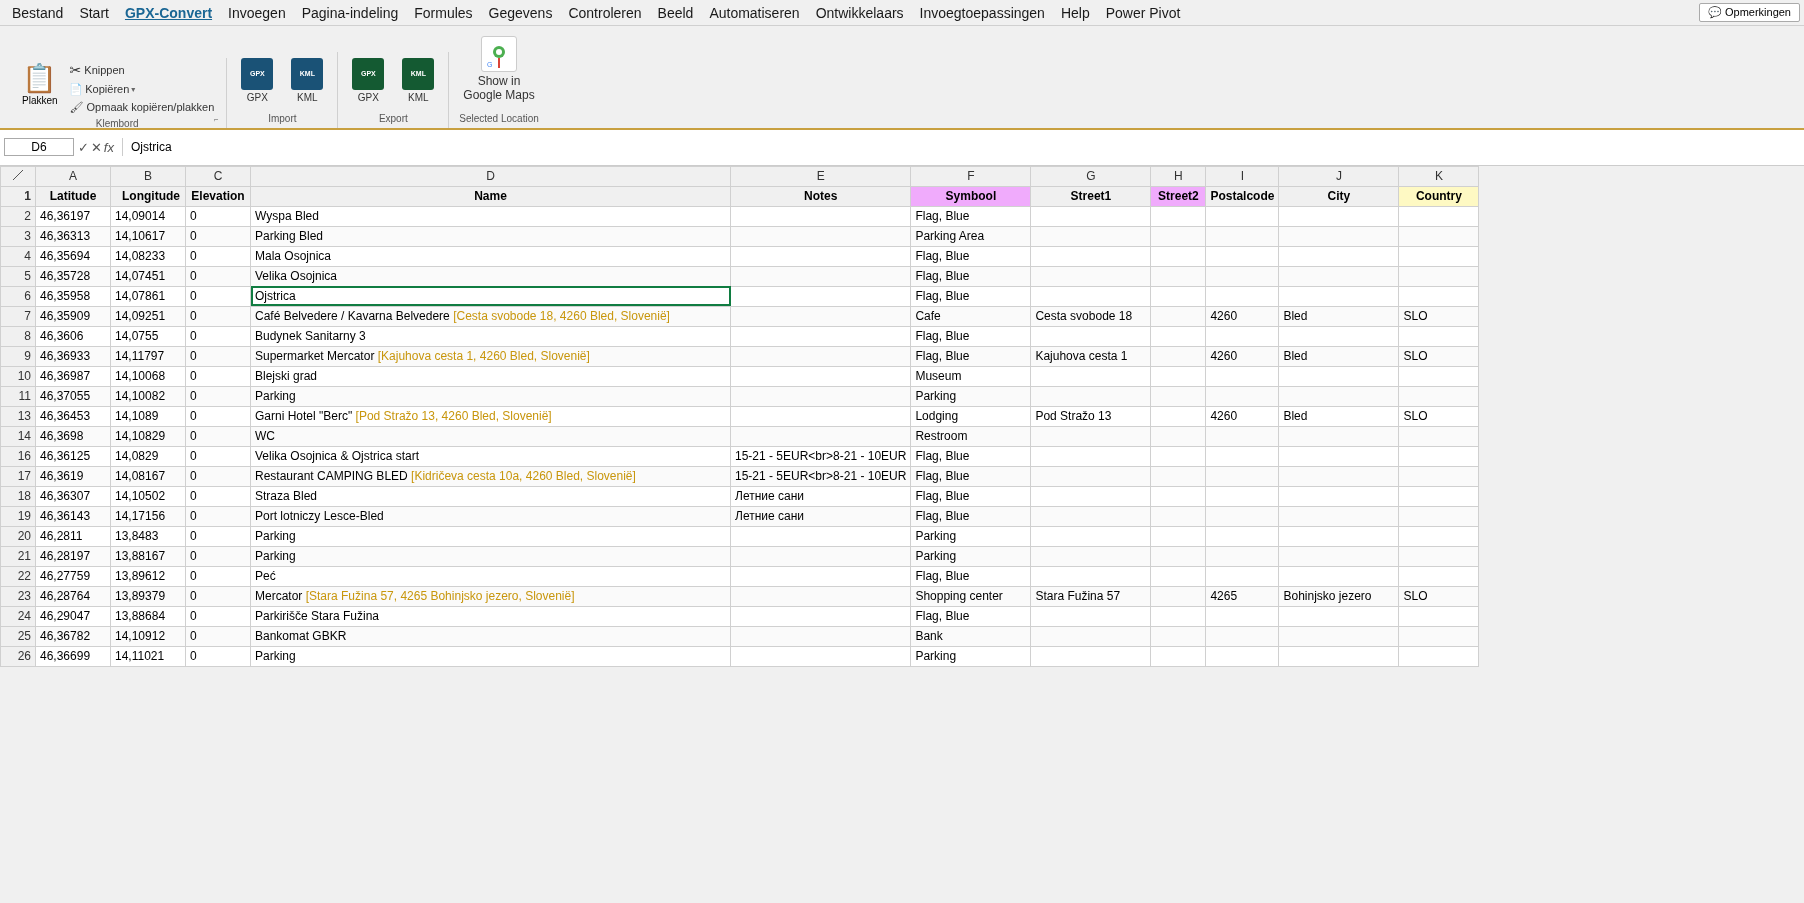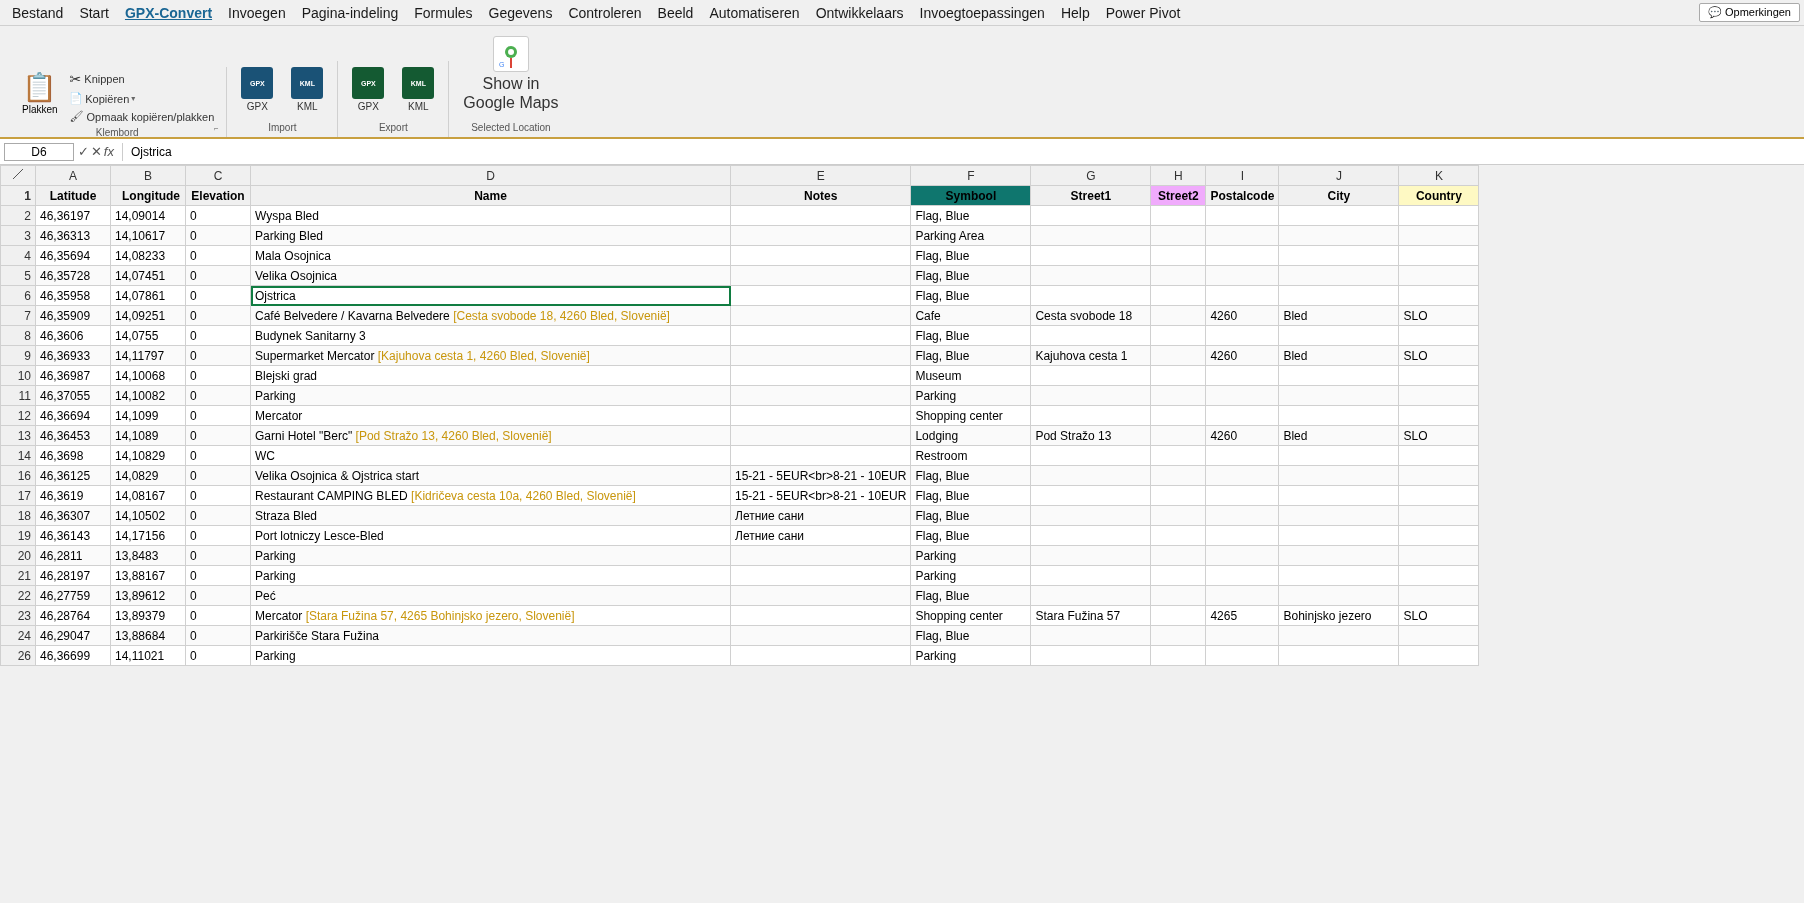--- a/index.html
+++ b/index.html
@@ -90,21 +90,21 @@
     .scissors-icon { font-size: 14px; }
     .copy-row { display: flex; align-items: center; gap: 2px; }
     .dropdown-arrow { font-size: 8px; color: #666; }
 
     
     .formula-bar {
       background: white;
       border-bottom: 1px solid #ccc;
       display: flex;
       align-items: center;
-      height: 26px;
+      height: 36px;
       padding: 0 4px;
       gap: 4px;
     }
     .cell-ref-box {
       border: 1px solid #aaa;
       padding: 1px 6px;
       font-size: 12px;
       width: 70px;
       text-align: center;
       background: white;
@@ -282,21 +282,21 @@
     <div class="ribbon-buttons" style="margin-bottom:4px;">
       <div class="ribbon-btn-large">
         <div class="ribbon-icon-maps">
           <svg width="28" height="28" viewBox="0 0 28 28">
             <circle cx="14" cy="12" r="6" fill="#4CAF50"></circle>
             <circle cx="14" cy="12" r="3" fill="white"></circle>
             <path d="M14 18 L14 28" stroke="#DB4437" stroke-width="2"></path>
             <text x="2" y="27" font-size="7" fill="#4285F4">G</text>
           </svg>
         </div>
-        <span style="font-size:16px; margin-top:2px; text-align:center; line-height:1.2; white-space:pre-line;">Show in
+        <span style="font-size:12px; margin-top:2px; text-align:center; line-height:1.2; white-space:pre-line;">Show in
 Google Maps</span>
       </div>
     </div>
     <div class="ribbon-label">Selected Location</div>
   </div>
 </div>
 
 <div class="formula-bar">
   <div class="cell-ref-box">D6</div>
   <div class="fx-icons">
@@ -343,21 +343,21 @@
         <th class="col-header">J</th>
         <th class="col-header">K</th>
       </tr>
       <tr class="header-row">
         <th class="row-header">1</th>
         <th style="background:#f0f0f0; font-weight:bold;">Latitude</th>
         <th style="background:#f0f0f0; font-weight:bold;padding-left:10px;">Longitude</th>
         <th style="background:#f0f0f0; font-weight:bold;">Elevation</th>
         <th style="background:#f0f0f0; font-weight:bold;">Name</th>
         <th style="background:#f0f0f0; font-weight:bold;">Notes</th>
-        <th style="background:#0f766e; font-weight:bold;">Symbool</th>
+        <th style="background:#f0abfc; font-weight:bold;">Symbool</th>
         <th style="background:#f0f0f0; font-weight:bold;">Street1</th>
         <th style="background:#f0abfc; font-weight:bold;">Street2</th>
         <th style="background:#f0f0f0; font-weight:bold;">Postalcode</th>
         <th style="background:#f0f0f0; font-weight:bold;">City</th>
         <th style="background:#fef9c3; font-weight:bold;">Country</th>
       </tr>
     </thead>
     <tbody id="table-body">
     <tr class="data-row">
           <th class="row-header">2</th>
@@ -493,34 +493,20 @@
           <td>Parking</td>
           <td></td>
           <td>Parking</td>
           <td></td>
           <td></td>
           <td></td>
           <td></td>
           <td></td>
         </tr>
         <tr class="data-row">
-          <th class="row-header">12</th>
-          <td>46,36694</td>
-          <td>14,1099</td>
-          <td>0</td>
-          <td>Mercator</td>
-          <td></td>
-          <td>Shopping center</td>
-          <td></td>
-          <td></td>
-          <td></td>
-          <td></td>
-          <td></td>
-        </tr>
-        <tr class="data-row">
           <th class="row-header">13</th>
           <td>46,36453</td>
           <td>14,1089</td>
           <td>0</td>
           <td>Garni Hotel "Berc" <span class="link-text">[Pod Stražo 13, 4260 Bled, Slovenië]</span></td>
           <td></td>
           <td>Lodging</td>
           <td>Pod Stražo 13</td>
           <td></td>
           <td>4260</td>
@@ -661,20 +647,34 @@
           <td>Parkirišče Stara Fužina</td>
           <td></td>
           <td>Flag, Blue</td>
           <td></td>
           <td></td>
           <td></td>
           <td></td>
           <td></td>
         </tr>
         <tr class="data-row">
+          <th class="row-header">25</th>
+          <td>46,36782</td>
+          <td>14,10912</td>
+          <td>0</td>
+          <td>Bankomat GBKR</td>
+          <td></td>
+          <td>Bank</td>
+          <td></td>
+          <td></td>
+          <td></td>
+          <td></td>
+          <td></td>
+        </tr>
+        <tr class="data-row">
           <th class="row-header">26</th>
           <td>46,36699</td>
           <td>14,11021</td>
           <td>0</td>
           <td>Parking</td>
           <td></td>
           <td>Parking</td>
           <td></td>
           <td></td>
           <td></td>

